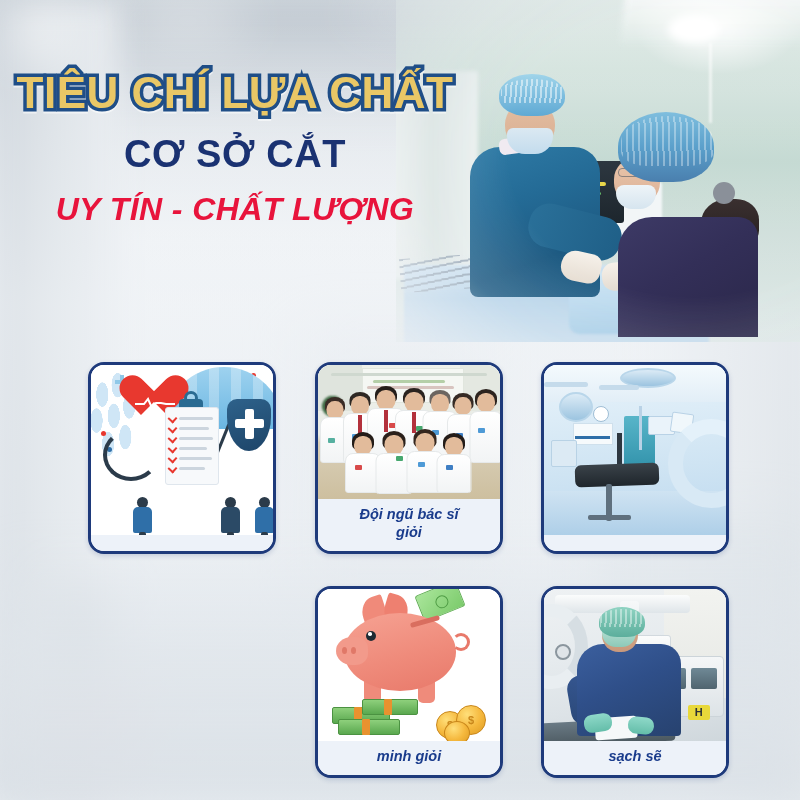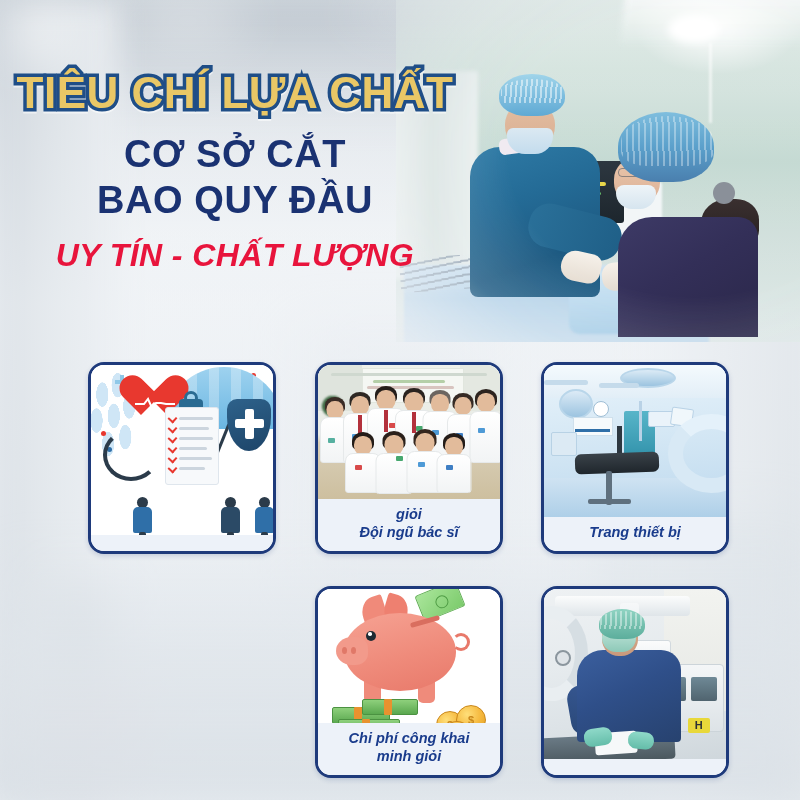--- a/index.html
+++ b/index.html
@@ -421,21 +421,20 @@
     <div class="hp hp-s2-face"></div>
     <div class="hp hp-s2-glass"></div>
     <div class="hp hp-s2-mask"></div>
     <div class="hp hp-s2-cap"></div>
     <div class="hp hp-s2-cap2"></div>
   </div>
 
   <div class="headline">
     <div class="hl1">TIÊU CHÍ LỰA CHẤT</div>
     <div class="hl2">CƠ SỞ CẮT</div>
-    <div class="hl3">BAO QUY ĐẦU</div>
     <div class="hl4">UY TÍN - CHẤT LƯỢNG</div>
   </div>
 
   <div class="card c1">
     <div class="card-media">
       <div class="ill1">
         <div class="i1-leafbg"></div>
         <div class="i1-plus" style="left:24px; top:10px;"></div>
         <div class="i1-plus" style="left:36px; top:22px; transform:scale(.8);"></div>
         <div class="i1-dot" style="left:160px; top:8px; background:#e8382f;"></div>
@@ -565,22 +564,22 @@
         </div>
         <div class="p2" style="left:66%; top:51%; width:18%; height:39%;">
           <span class="hr" style="width:22px;height:18px;top:0;background:#241c18;"></span>
           <span class="fc" style="width:18px;height:19px;top:4px;"></span>
           <span class="co" style="width:35px;height:39px;top:21px;"></span>
           <span class="bdg" style="left:24%;top:60%;background:#3f7fc4;"></span>
         </div>
       </div>
     </div>
     <div class="card-cap">
+      <div>Đội ngũ bác sĩ</div>
       <div>giỏi</div>
-      <div>Đội ngũ bác sĩ</div>
     </div>
   </div>
 
   <div class="card c3">
     <div class="card-media">
       <div class="ill3">
         <div class="i3-ceil"></div>
         <div class="i3-floor"></div>
         <div class="i3-lamp" style="left:42%; top:2%; width:56px; height:20px;"></div>
         <div class="i3-lamp" style="left:8%; top:16%; width:34px; height:30px;"></div>
@@ -595,21 +594,20 @@
         <div class="i3-arm2"></div>
         <div class="i3-mon"></div>
         <div class="i3-mon2"></div>
         <div class="i3-carm"></div>
         <div class="i3-table"></div>
         <div class="i3-tleg" style="left:34%; top:70%; width:6px; height:22%;"></div>
         <div class="i3-tleg" style="left:24%; top:88%; width:24%; height:5px;"></div>
       </div>
     </div>
     <div class="card-cap">
-      <div>Trang thiết bị</div>
     </div>
   </div>
 
   <div class="card c4">
     <div class="card-media">
       <div class="ill4">
         <div class="i4-bill"></div>
         <div class="i4-ear1"></div>
         <div class="i4-ear2"></div>
         <div class="i4-leg" style="left:46px; top:92px;"></div>
@@ -632,21 +630,20 @@
         <div class="i4-coin" style="left:118px; top:122px; width:28px; height:28px;">
             <span>$</span>
           </div>
         <div class="i4-coin" style="left:138px; top:116px; width:30px; height:30px;">
             <span>$</span>
           </div>
         <div class="i4-coin" style="left:126px; top:132px; width:26px; height:24px;"></div>
       </div>
     </div>
     <div class="card-cap">
-      <div>Chi phí công khai</div>
       <div>minh giỏi</div>
     </div>
   </div>
 
   <div class="card c5">
     <div class="card-media">
       <div class="ill5">
         <div class="i5-wallR"></div>
         <div class="i5-rail"></div>
         <div class="i5-rail2"></div>
@@ -670,16 +667,17 @@
         <div class="i5-face"></div>
         <div class="i5-mask"></div>
         <div class="i5-cap"></div>
         <div class="i5-cap2"></div>
         <div class="i5-sheet"></div>
         <div class="i5-glove1"></div>
         <div class="i5-glove2"></div>
       </div>
     </div>
     <div class="card-cap">
+      <div>sạch sẽ</div>
     </div>
   </div>
 
 </div>
 
 </body></html>

